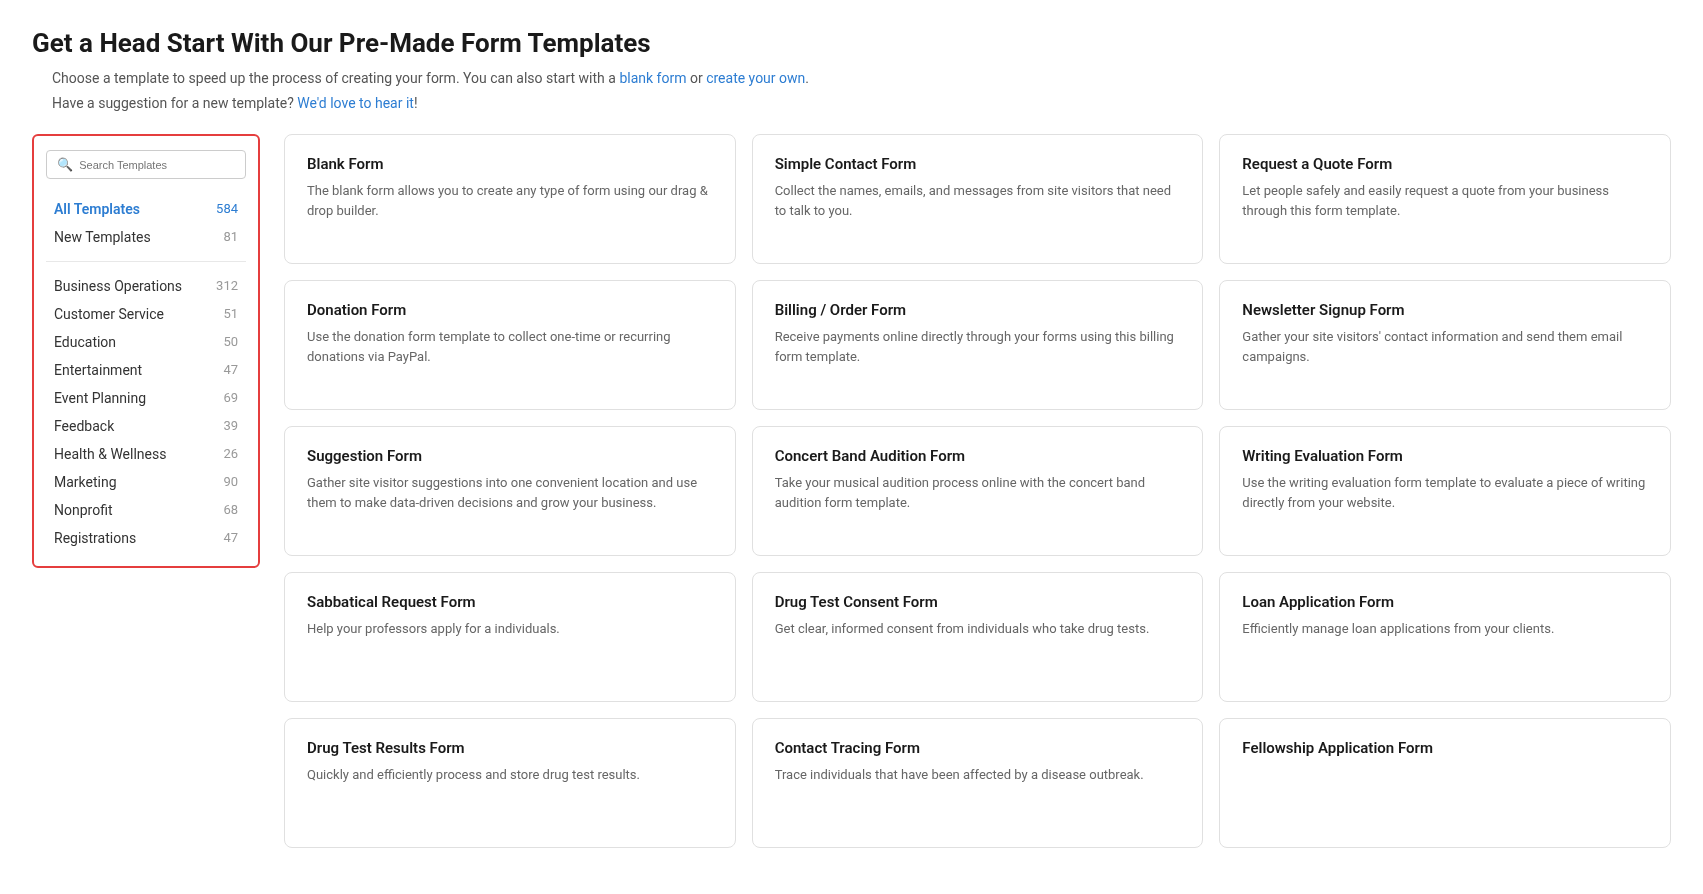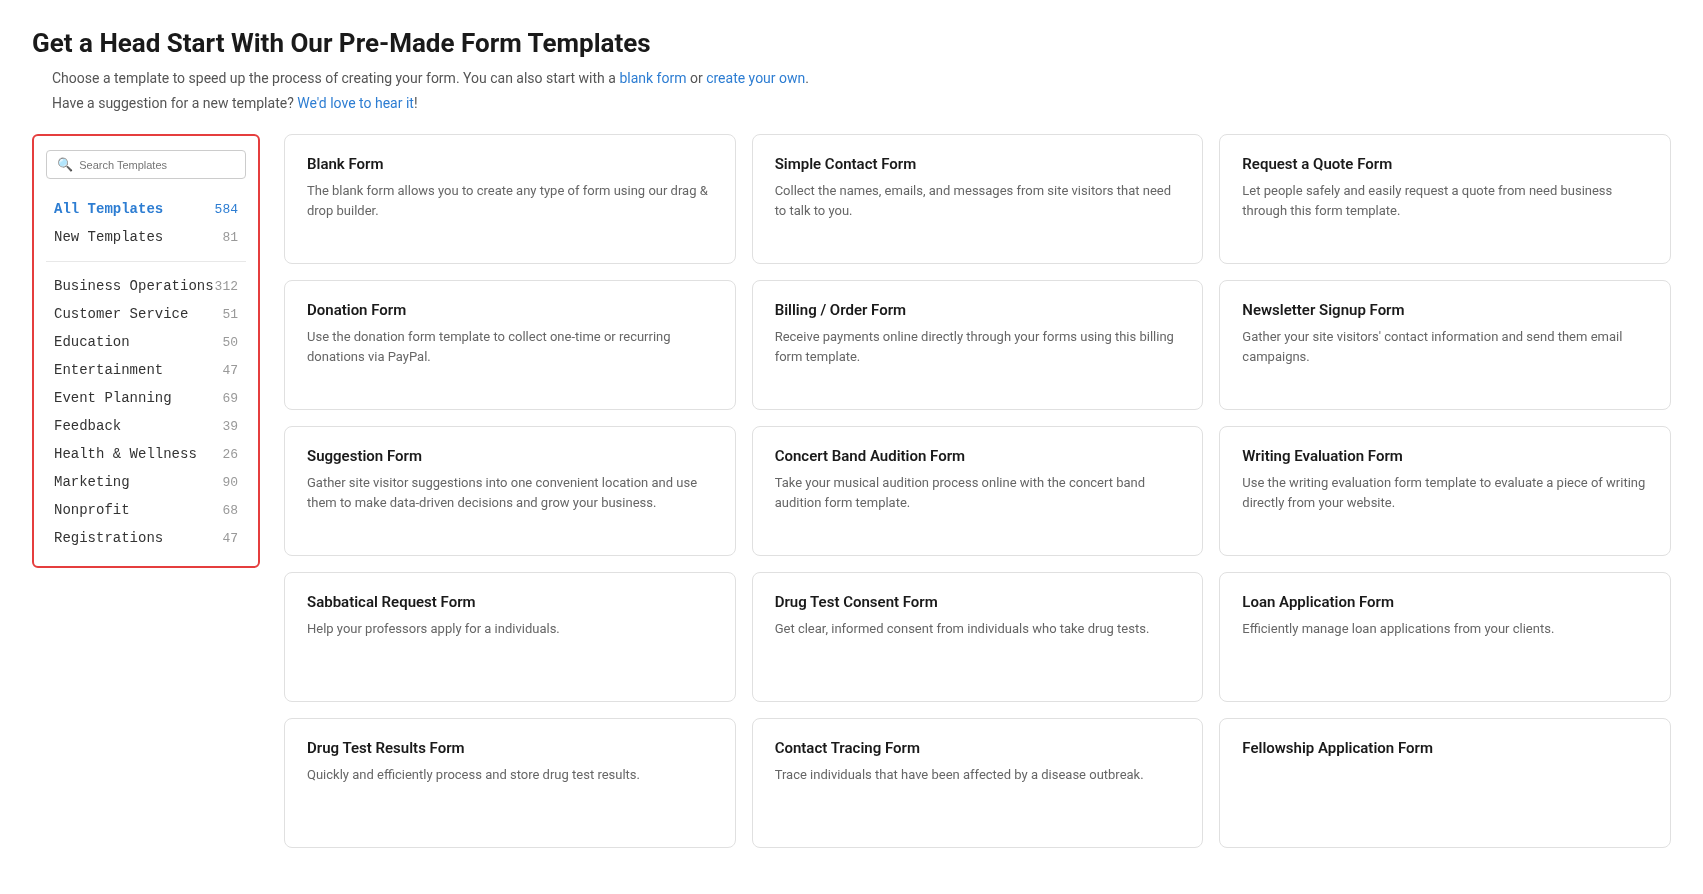--- a/index.html
+++ b/index.html
@@ -62,26 +62,24 @@
       background: transparent;
     }
     .search-icon-char {
       color: #999;
       margin-right: 6px;
       font-size: 13px;
     }
     .sidebar-item {
       display: flex;
       justify-content: space-between;
-      align-items: center;
       padding: 6px 8px;
       border-radius: 4px;
       cursor: pointer;
       font-size: 14px;
-      font-family: Liberation Mono, monospace;
     }
     .sidebar-item.active {
       color: #2d7dd2;
       font-weight: 600;
     }
     .sidebar-item .count {
       color: #999;
       font-size: 13px;
       font-weight: 400;
     }
@@ -202,21 +200,21 @@
     <div class="template-card">
           <div class="template-card-title">Blank Form</div>
           <div class="template-card-desc">The blank form allows you to create any type of form using our drag &amp; drop builder.</div>
         </div>
         <div class="template-card">
           <div class="template-card-title">Simple Contact Form</div>
           <div class="template-card-desc">Collect the names, emails, and messages from site visitors that need to talk to you.</div>
         </div>
         <div class="template-card">
           <div class="template-card-title">Request a Quote Form</div>
-          <div class="template-card-desc">Let people safely and easily request a quote from need business through this form template.</div>
+          <div class="template-card-desc">Let people safely and easily request a quote from your business through this form template.</div>
         </div>
         <div class="template-card">
           <div class="template-card-title">Donation Form</div>
           <div class="template-card-desc">Use the donation form template to collect one-time or recurring donations via PayPal.</div>
         </div>
         <div class="template-card">
           <div class="template-card-title">Billing / Order Form</div>
           <div class="template-card-desc">Receive payments online directly through your forms using this billing form template.</div>
         </div>
         <div class="template-card">

